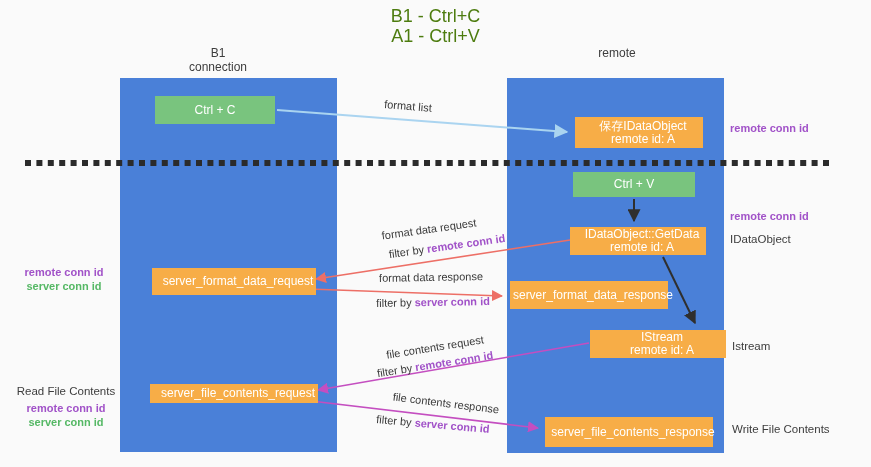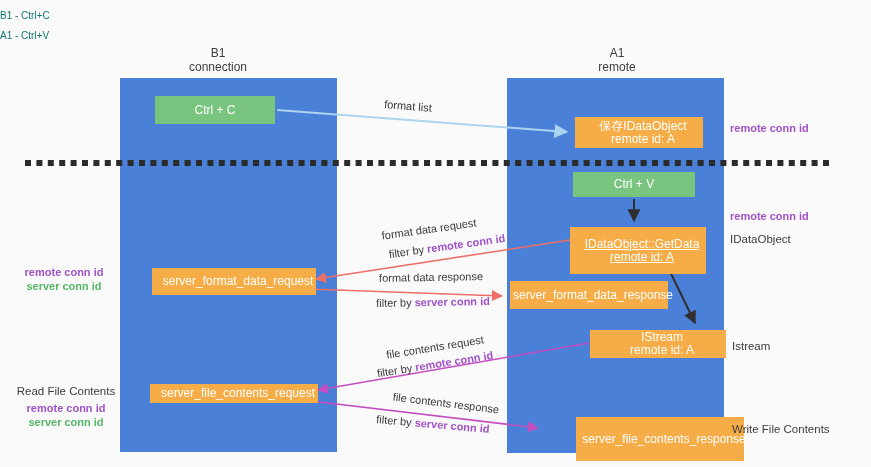--- a/index.html
+++ b/index.html
@@ -1,18 +1,18 @@
 <!DOCTYPE html>
 <html><head>
 <meta charset="utf-8">
 <style>
   html,body{margin:0;padding:0;}
   body{font-family:"Liberation Sans",sans-serif;background:#fafafa;}
   .canvas{position:relative;width:871px;height:467px;background:#fafafa;overflow:hidden;}
-  .title{position:absolute;top:6px;left:0;right:0;font-size:10px;line-height:20px;color:#0f766e;}
+  .title{position:absolute;top:6px;left:0;right:0;text-align:center;font-size:18px;line-height:20px;color:#4d7c0f;}
   .lane{position:absolute;background:#4a80d8;}
   .lane-header{position:absolute;text-align:center;font-size:12px;line-height:14px;color:#3d3d3d;}
   .box{position:absolute;display:flex;flex-direction:column;align-items:center;justify-content:center;color:#ffffff;font-size:12px;line-height:13px;text-align:center;white-space:nowrap;}
   .orange{background:#f7ad47;padding-left:8px;}
   .green{background:#79c47e;}
   .alabel{position:absolute;font-size:11px;color:#3a3a3a;white-space:nowrap;transform-origin:center;}
   .side{position:absolute;font-size:11.5px;color:#3d3d3d;white-space:nowrap;}
   .purple{color:#a152c8;font-weight:bold;}
   .greentx{color:#55b865;font-weight:bold;}
   .sideblock{position:absolute;text-align:center;font-size:11px;line-height:14px;white-space:nowrap;}
@@ -26,21 +26,20 @@
   <div class="title">
     <div>B1 - Ctrl+C</div>
     <div>A1 - Ctrl+V</div>
   </div>
 
   <div class="lane-header" style="left:108px;top:46px;width:220px;">
     <div>B1</div>
     <div>connection</div>
   </div>
   <div class="lane-header" style="left:507px;top:46px;width:220px;">
-    <div>A1</div>
     <div>remote</div>
   </div>
 
   <div class="lane" style="left:120px;top:78px;width:217px;height:374px;"></div>
   <div class="lane" style="left:507px;top:78px;width:217px;height:375px;"></div>
 
   <svg class="arrows" width="871" height="467" viewBox="0 0 871 467">
     <defs>
       <marker id="m-blue" viewBox="0 0 10 10" refX="9" refY="5" markerWidth="7" markerHeight="7" orient="auto">
           <path d="M0,0 L10,5 L0,10 z" fill="#aad4f0"></path>
@@ -71,21 +70,21 @@
 
   <div class="box orange" style="left:575px;top:117px;width:120px;height:31px;">
     <span>保存IDataObject</span>
     <span>remote id: A</span>
   </div>
 
   <div class="box green" style="left:573px;top:172px;width:122px;height:25px;">
     <span>Ctrl + V</span>
   </div>
 
-  <div class="box orange" style="left:570px;top:227px;width:128px;height:47px;text-decoration:underline;">
+  <div class="box orange" style="left:570px;top:227px;width:128px;height:28px;">
     <span>IDataObject::GetData</span>
     <span>remote id: A</span>
   </div>
 
   <div class="box orange" style="left:152px;top:268px;width:156px;height:27px;">
     <span>server_format_data_request</span>
   </div>
 
   <div class="box orange" style="left:510px;top:281px;width:150px;height:28px;">
     <span>server_format_data_response</span>
@@ -93,21 +92,21 @@
 
   <div class="box orange" style="left:590px;top:330px;width:128px;height:28px;">
     <span>IStream</span>
     <span>remote id: A</span>
   </div>
 
   <div class="box orange" style="left:150px;top:384px;width:160px;height:19px;">
     <span>server_file_contents_request</span>
   </div>
 
-  <div class="box orange" style="left:576px;top:417px;width:160px;height:44px;">
+  <div class="box orange" style="left:545px;top:417px;width:160px;height:30px;">
     <span>server_file_contents_response</span>
   </div>
 
   <div class="side purple" style="left:730px;top:122px;font-size:11px;">remote conn id</div>
   <div class="side purple" style="left:730px;top:210px;font-size:11px;">remote conn id</div>
   <div class="side" style="left:730px;top:233px;">IDataObject</div>
   <div class="side" style="left:732px;top:340px;">Istream</div>
   <div class="side" style="left:732px;top:423px;">Write File Contents</div>
 
   <div class="sideblock" style="left:14px;top:265px;width:100px;">

